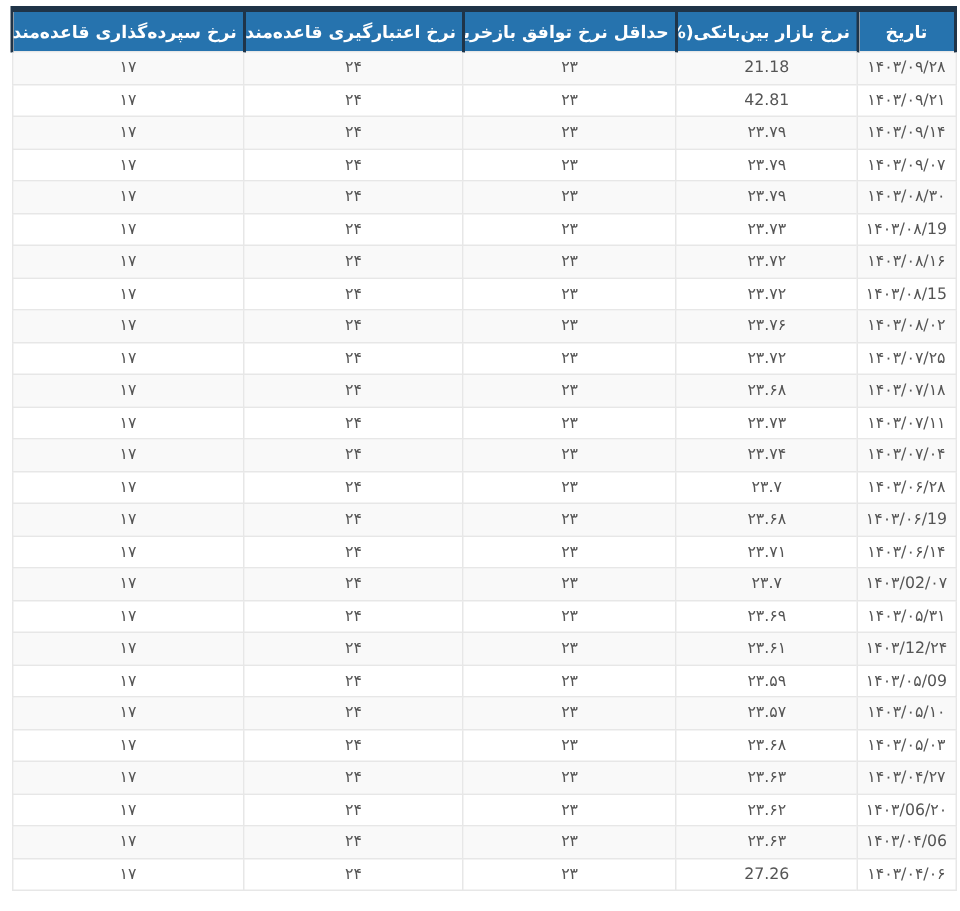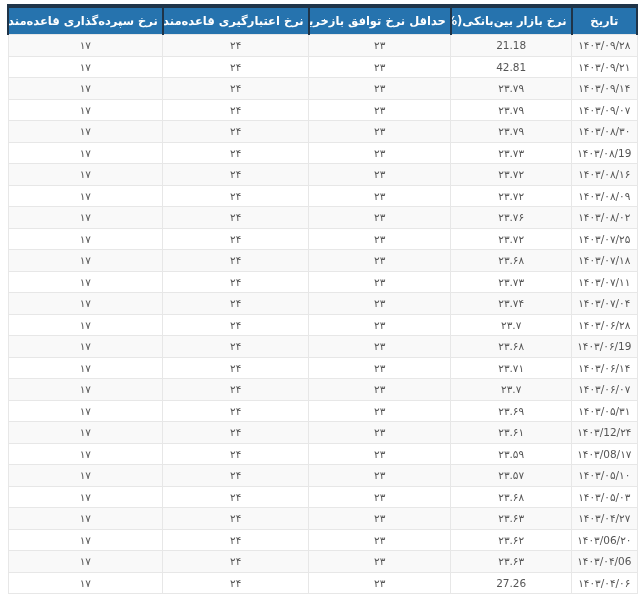--- a/index.html
+++ b/index.html
@@ -126,21 +126,21 @@
           <td>۱۷</td>
         </tr>
         <tr>
           <td>۱۴۰۳/۰۸/۱۶</td>
           <td>۲۳.۷۲</td>
           <td>۲۳</td>
           <td>۲۴</td>
           <td>۱۷</td>
         </tr>
         <tr>
-          <td>۱۴۰۳/۰۸/۰۹</td>
+          <td>۱۴۰۳/۰۸/15</td>
           <td>۲۳.۷۲</td>
           <td>۲۳</td>
           <td>۲۴</td>
           <td>۱۷</td>
         </tr>
         <tr>
           <td>۱۴۰۳/۰۸/۰۲</td>
           <td>۲۳.۷۶</td>
           <td>۲۳</td>
           <td>۲۴</td>
@@ -189,42 +189,42 @@
           <td>۱۷</td>
         </tr>
         <tr>
           <td>۱۴۰۳/۰۶/۱۴</td>
           <td>۲۳.۷۱</td>
           <td>۲۳</td>
           <td>۲۴</td>
           <td>۱۷</td>
         </tr>
         <tr>
-          <td>۱۴۰۳/۰۶/۰۷</td>
+          <td>۱۴۰۳/02/۰۷</td>
           <td>۲۳.۷</td>
           <td>۲۳</td>
           <td>۲۴</td>
           <td>۱۷</td>
         </tr>
         <tr>
           <td>۱۴۰۳/۰۵/۳۱</td>
           <td>۲۳.۶۹</td>
           <td>۲۳</td>
           <td>۲۴</td>
           <td>۱۷</td>
         </tr>
         <tr>
           <td>۱۴۰۳/12/۲۴</td>
           <td>۲۳.۶۱</td>
           <td>۲۳</td>
           <td>۲۴</td>
           <td>۱۷</td>
         </tr>
         <tr>
-          <td>۱۴۰۳/08/۱۷</td>
+          <td>۱۴۰۳/۰۵/09</td>
           <td>۲۳.۵۹</td>
           <td>۲۳</td>
           <td>۲۴</td>
           <td>۱۷</td>
         </tr>
         <tr>
           <td>۱۴۰۳/۰۵/۱۰</td>
           <td>۲۳.۵۷</td>
           <td>۲۳</td>
           <td>۲۴</td>

